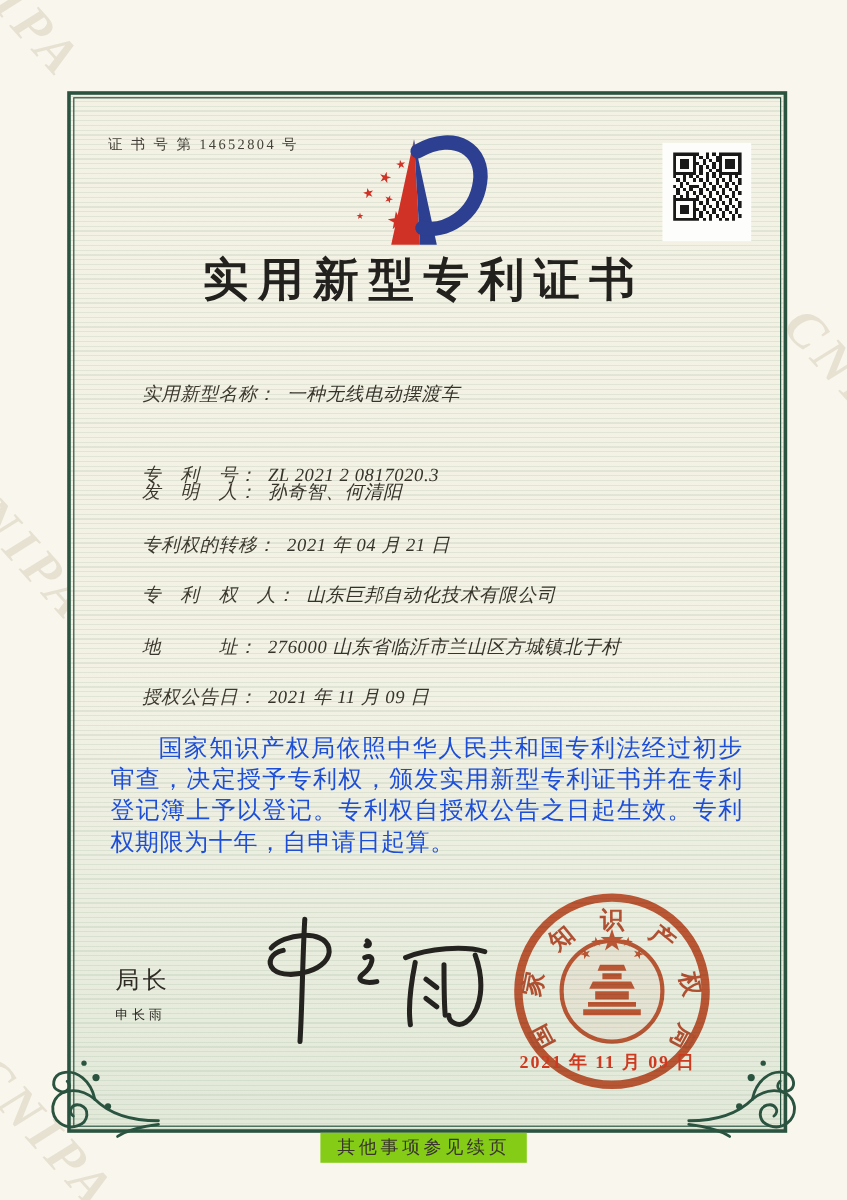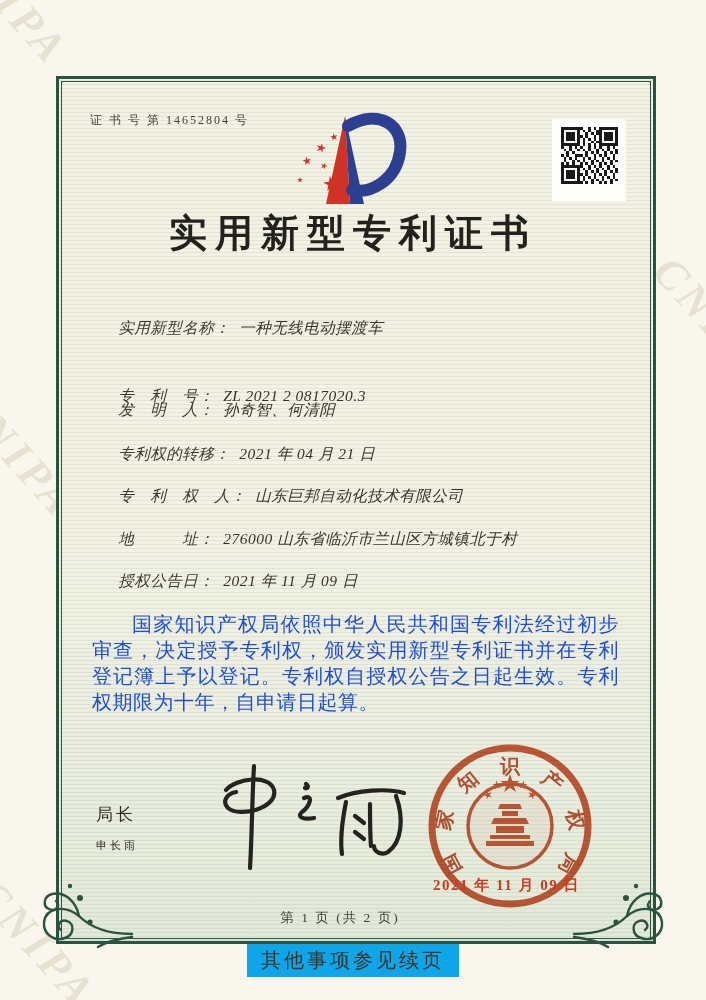--- a/index.html
+++ b/index.html
@@ -39,36 +39,36 @@
   .fields{position:absolute; left:92px; top:300px; width:540px; z-index:2; font-size:15.5px;}
   .frow{position:absolute; left:0; white-space:pre; letter-spacing:0.5px; color:#3c382f;font-style:italic;}
   .frow .lab{color:#3c382f;}
   .frow .val{margin-left:9px; color:#36332b;}
   .pair2{position:absolute; left:268px; top:0; white-space:pre;}
   
   .paras{position:absolute; left:92px; top:579px; width:527px; z-index:2;
     font-size:20px; line-height:26px; color:#1d4ed8; text-align:justify;margin-top:32px;}
   .paras p{margin:0 0 4px 0; text-indent:2em; letter-spacing:0.5px;}
   
-  .sig-title{position:absolute; left:96px; top:803px; z-index:2; font-size:17px; letter-spacing:3px; color:#2e2b25;}
+  .sig-title{position:absolute; left:96px; top:803px; z-index:2; font-size:20px; letter-spacing:3px; color:#2e2b25;}
   .sig-name{position:absolute; left:96px; top:838px; z-index:2; font-size:11px; letter-spacing:3px; color:#2e2b25;}
   .sig-hand{position:absolute; left:192px; top:760px; z-index:2;}
   .sig-hand path{fill:none; stroke:#24231f; stroke-width:4.2; stroke-linecap:round; stroke-linejoin:round;}
   
   .seal{position:absolute; left:418px; top:738px; z-index:3; opacity:0.93; mix-blend-mode:multiply;}
   .seal-char{font:700 20px "Liberation Serif","DejaVu Serif",serif; fill:#c04a2a; text-anchor:middle;}
   .seal-date{
     position:absolute; left:433px; top:876px; z-index:4; font-size:15px; font-weight:700;
     letter-spacing:1.5px; color:#ce3a20; white-space:pre;
   }
   
   .page-info{position:absolute; left:0; top:909px; width:680px; z-index:2; text-align:center;
     font-size:13.5px; letter-spacing:2px; color:#45413a;}
   .cont-note{position:absolute; left:0; top:944px; width:100%; z-index:2; text-align:center;}
-  .cont-note span{display:inline-block; background:#0ea5e9; padding:3px 14px; font-size:20px; letter-spacing:3px; color:#39352c;}
+  .cont-note span{display:inline-block; background:#84cc16; padding:3px 14px; font-size:15px; letter-spacing:3px; color:#39352c;}
   
   .orn{position:absolute; z-index:3;}
   .orn path{fill:none; stroke:#2a5340; stroke-width:2.4; stroke-linecap:round;}
   .orn .leaf{fill:#2a5340; stroke:none;}
   .orn-l{left:34px; top:874px;}
   .orn-r{left:572px; top:874px; transform:scaleX(-1);}
 </style>
 </head>
 <body>
 
@@ -392,21 +392,20 @@
         <text x="33.16997025464125" y="83.20900342803017" transform="rotate(-78.66666666666666 33.16997025464125 83.20900342803017)" class="seal-char">家</text>
         <text x="53.97014195607739" y="48.59170443596216" transform="rotate(-39.33333333333333 53.97014195607739 48.59170443596216)" class="seal-char">知</text>
         <text x="92" y="35" transform="rotate(0 92 35)" class="seal-char">识</text>
         <text x="130.02985804392262" y="48.591704435962164" transform="rotate(39.33333333333334 130.02985804392262 48.591704435962164)" class="seal-char">产</text>
         <text x="150.83002974535876" y="83.2090034280302" transform="rotate(78.66666666666669 150.83002974535876 83.2090034280302)" class="seal-char">权</text>
         <text x="144.97685557153562" y="123.16829376715343" transform="rotate(118 144.97685557153562 123.16829376715343)" class="seal-char">局</text>
       </g>
   </svg>
   <div class="seal-date">2021 年 11 月 09 日</div>
 
-  <div class="page-info">第 1 页 (共 2 页)</div>
   <div class="cont-note">
     <span>其他事项参见续页</span>
   </div>
 
   <svg class="orn orn-l" width="100" height="75" viewBox="0 0 100 75">
     <path d="M98,60 C70,60 55,52 45,42"></path>
     <path d="M45,42 C30,30 12,34 10,48 C9,60 20,68 31,64 C40,61 41,50 33,47 C26,45 22,52 27,56"></path>
     <path d="M45,42 C42,27 30,17 18,20 C10,22 8,32 15,35 C21,38 27,32 22,27"></path>
     <path d="M98,63 C82,65 72,68 64,73"></path>
     <circle class="leaf" cx="46" cy="24" r="3"></circle>

